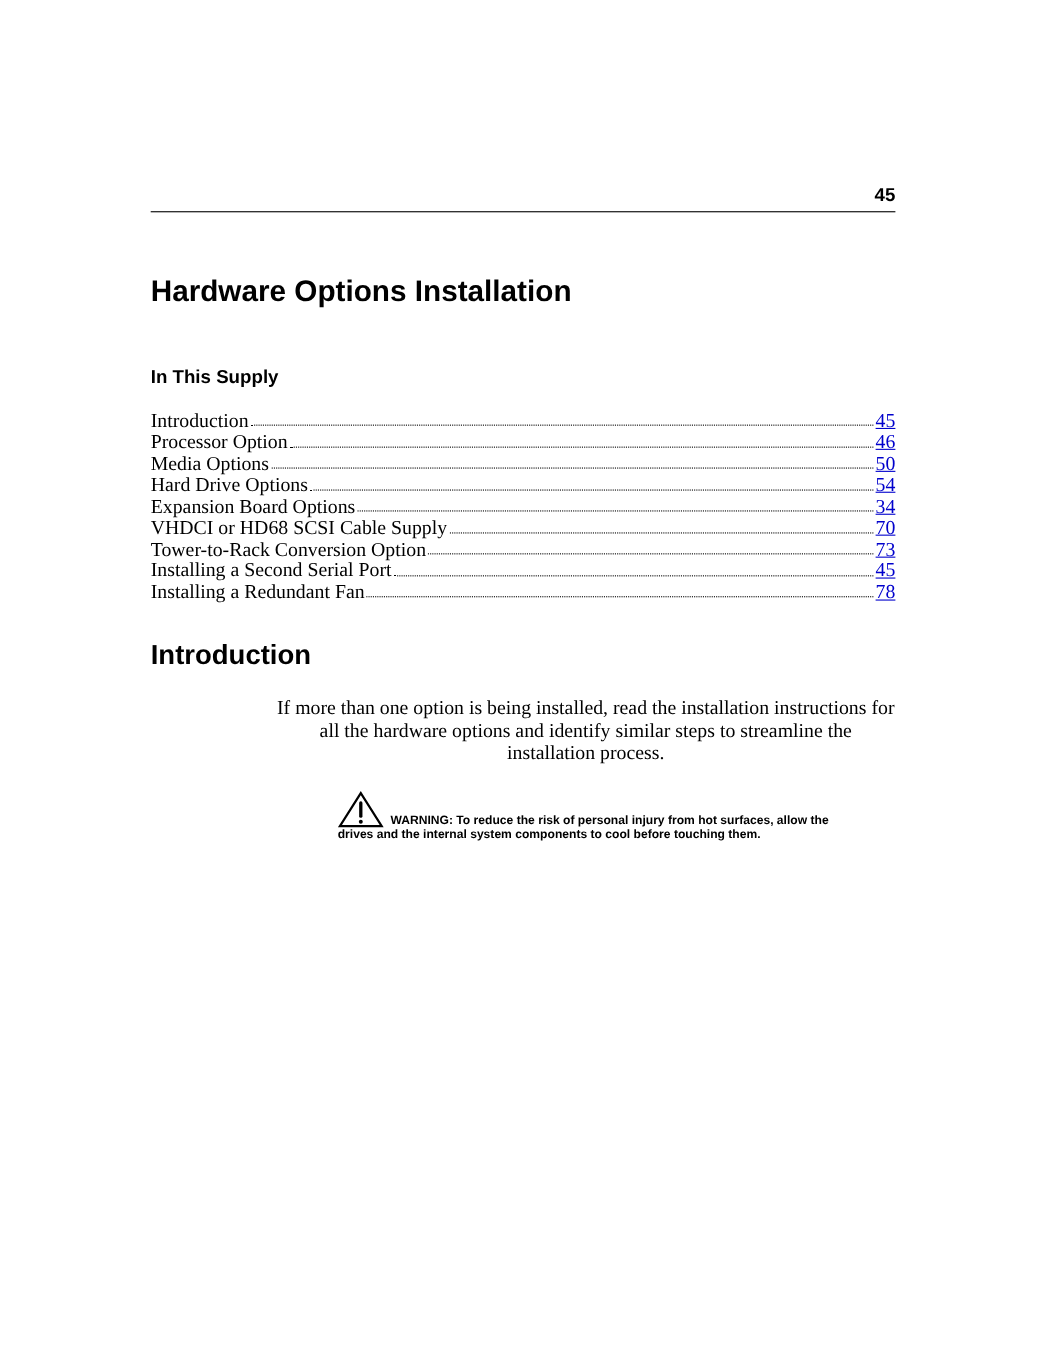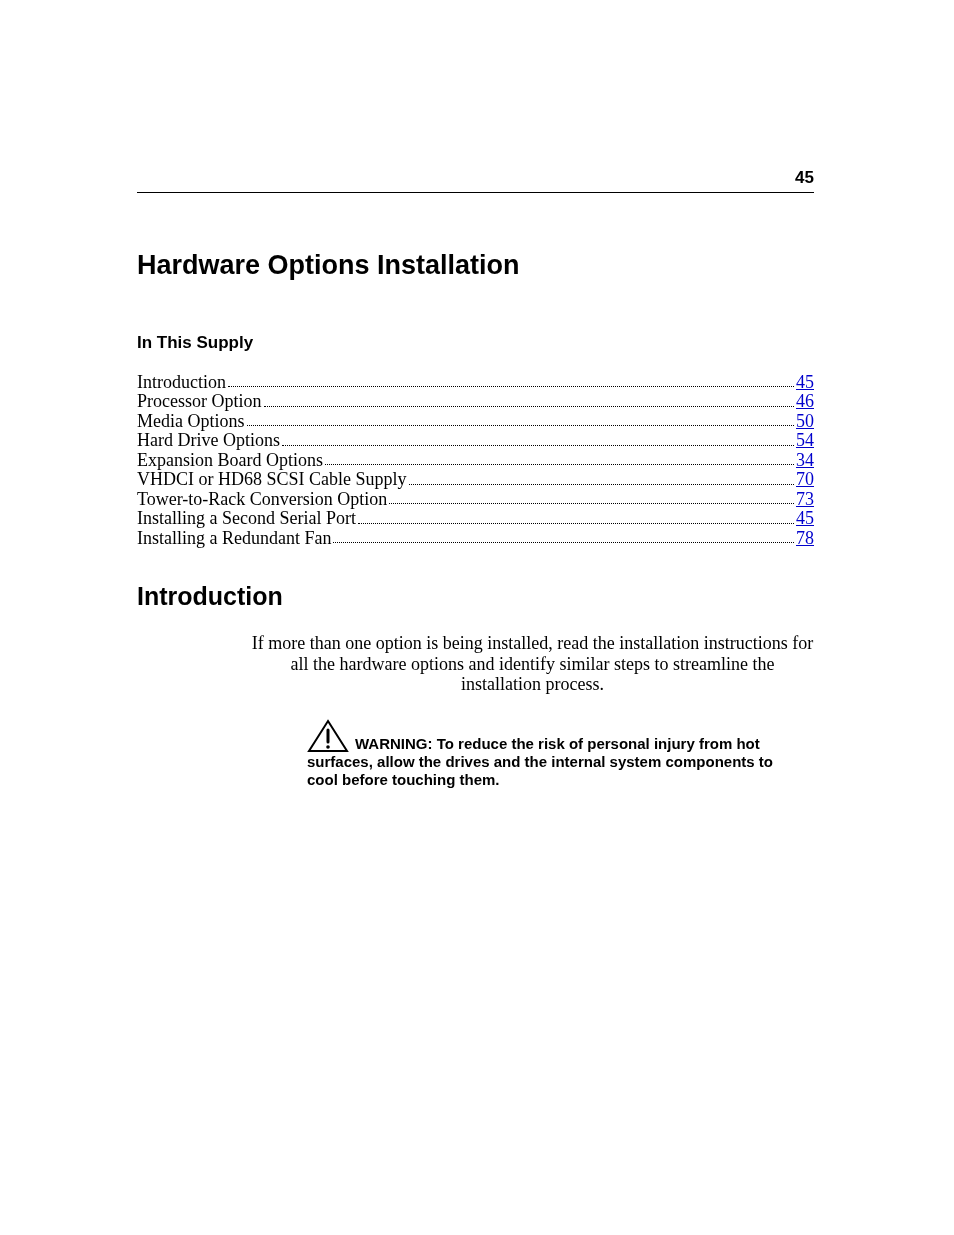--- a/index.html
+++ b/index.html
@@ -85,21 +85,21 @@
     text-align: center;
   }
   .body-para {
     margin: 0 0 18px 0;
   }
   .notice {
     margin-left: 170px;
     margin-right: 30px;
     margin-top: 24px;
     font-family: Arial, Helvetica, sans-serif;
-    font-size: 15px;
+    font-size: 11px;
     line-height: 1.18;
   }
   .notice .lead {
     font-weight: bold;
   }
   .notice svg {
     vertical-align: bottom;
     margin-right: 6px;
   }
   .bold {

